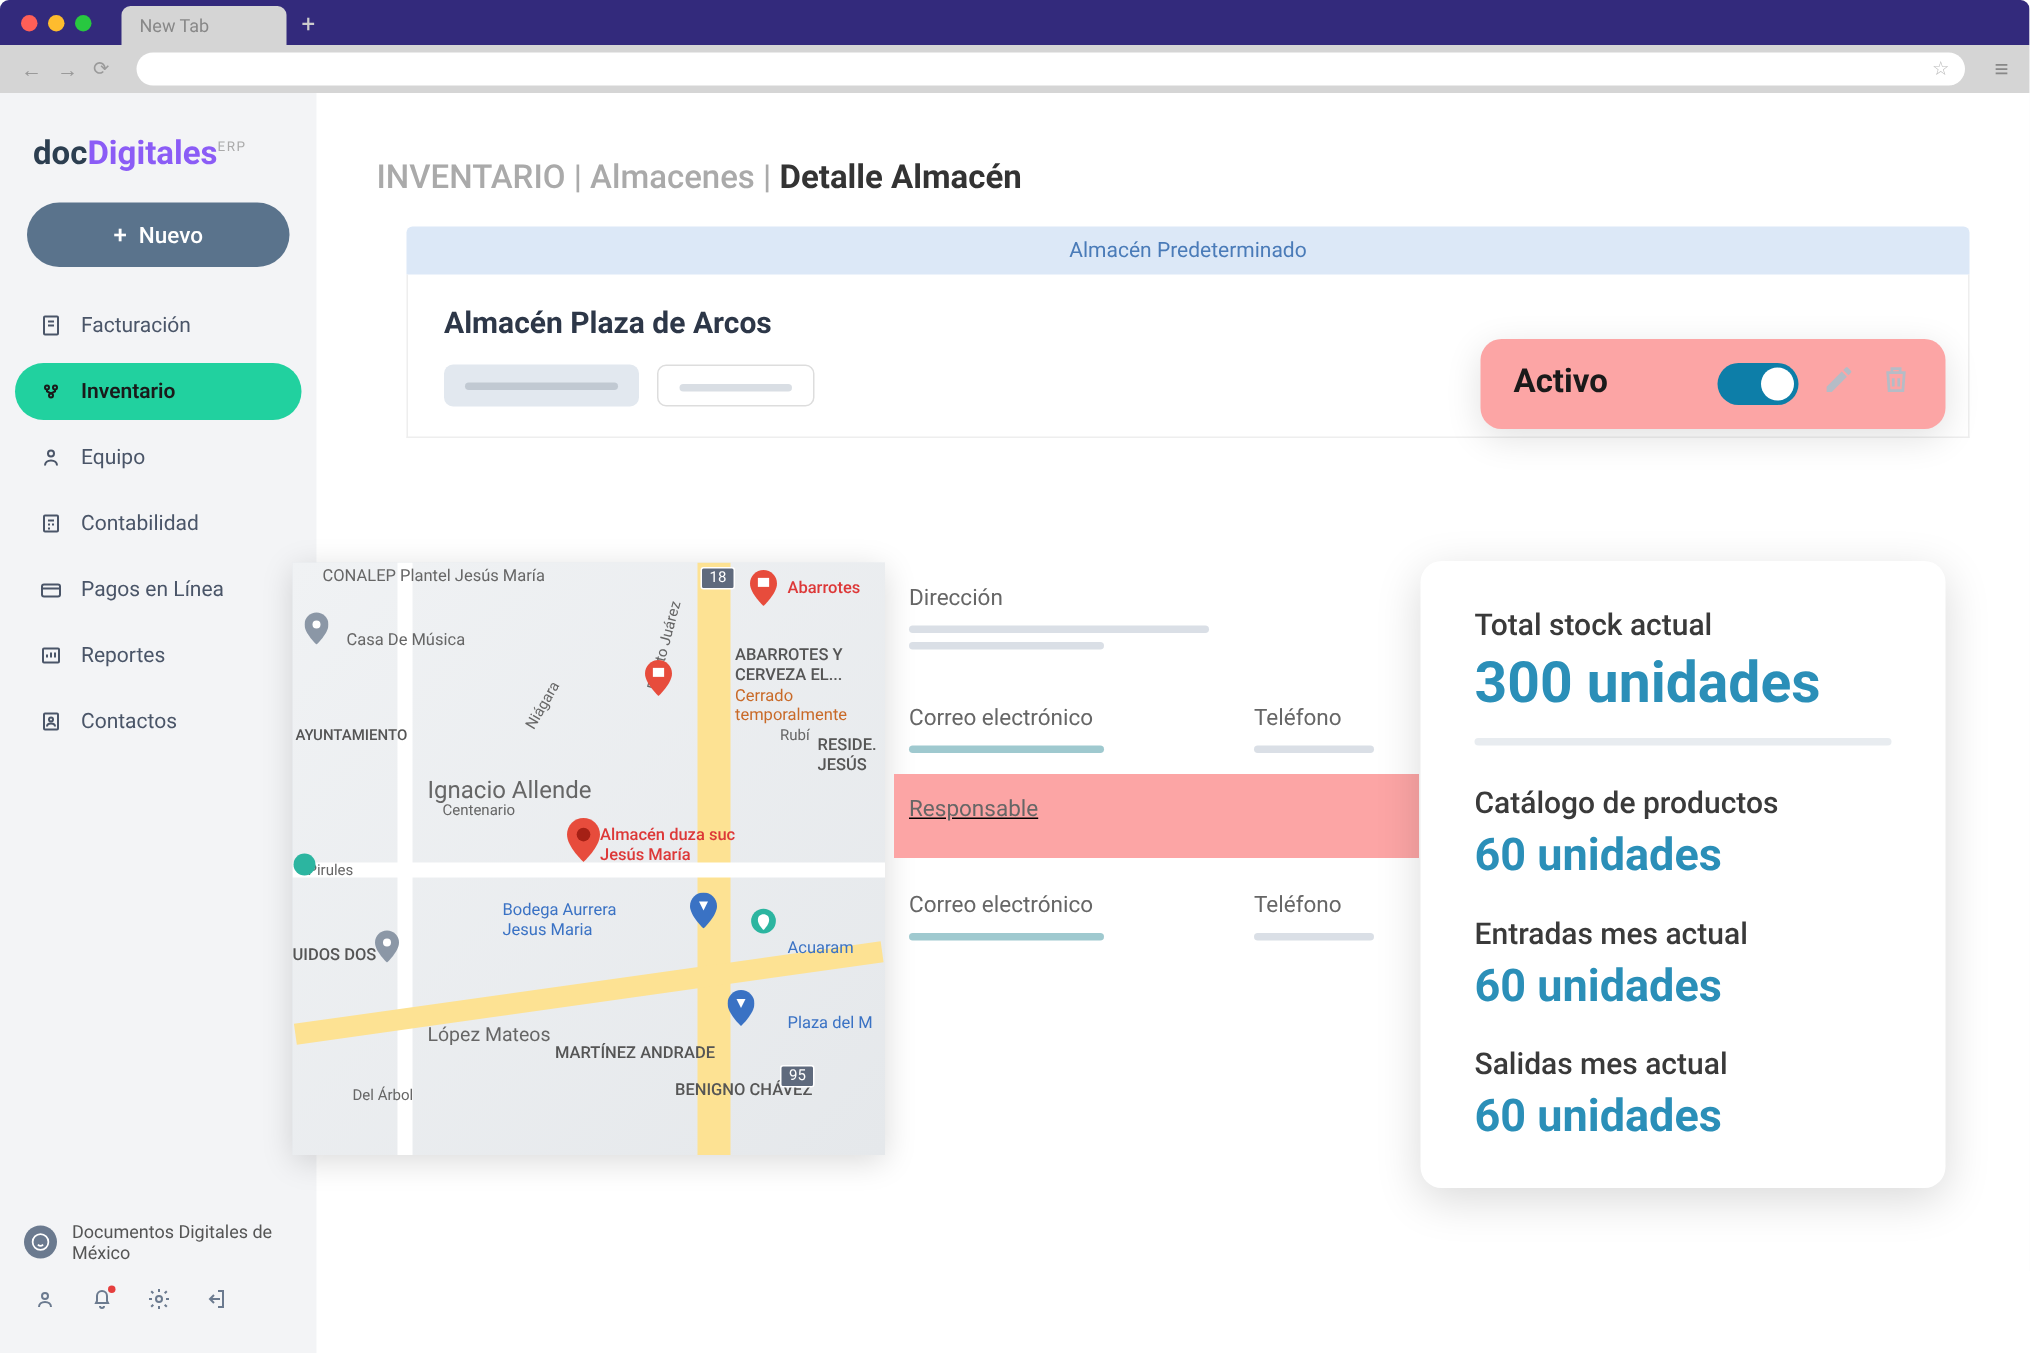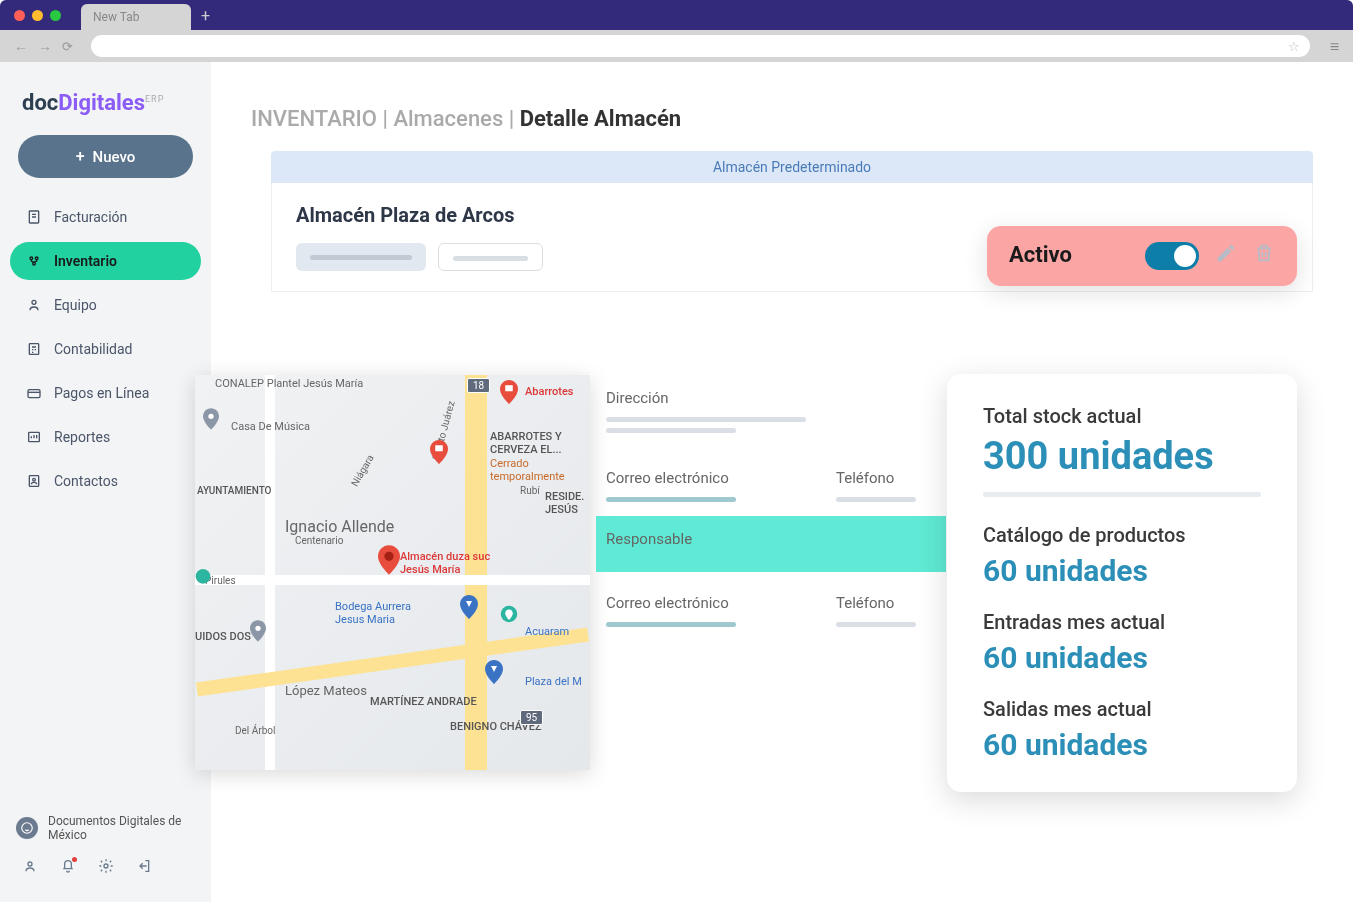--- a/index.html
+++ b/index.html
@@ -74,21 +74,21 @@
 .map-label.dark { color: #555; font-weight: 500; }
 .route-badge { position: absolute; background: #5f6a7d; color: #fff; font-size: 10px; padding: 1px 5px; border-radius: 2px; border: 1px solid #fff; }
 
 
 .details-col { position: absolute; left: 606px; top: 313px; width: 330px; }
 .detail-label { font-size: 15px; color: #666; margin-bottom: 10px; }
 .detail-bar { height: 5px; background: #dadfe6; border-radius: 3px; width: 130px; }
 .detail-bar.teal { background: #9fc9cf; }
 .detail-row { display: flex; gap: 100px; margin-top: 8px; }
 .detail-block { padding: 14px 0; }
-.detail-block.shaded { background: #5eead4; margin: 0 -10px; padding: 14px 10px; }
+.detail-block.shaded { background: #fca5a5; margin: 0 -10px; padding: 14px 10px; text-decoration: underline; }
 
 
 .action-card { position: absolute; right: 56px; top: 164px; width: 310px; background: #fca5a5; border-radius: 14px; box-shadow: 0 6px 24px rgba(0,0,0,0.12); padding: 16px 22px; display: flex; align-items: flex-start; gap: 16px; z-index: 10; }
 .action-label { font-size: 22px; font-weight: 700; color: #1a1a1a; }
 .toggle { width: 54px; height: 28px; background: #0d7ea8; border-radius: 14px; position: relative; cursor: pointer; margin-left: auto; }
 .toggle::after { content: ""; position: absolute; right: 3px; top: 3px; width: 22px; height: 22px; background: #fff; border-radius: 50%; }
 .action-icon { color: #b5bcc6; cursor: pointer; }
 
 
 .stats-card { position: absolute; right: 56px; top: 312px; width: 350px; background: #fff; border-radius: 14px; box-shadow: 0 8px 30px rgba(0,0,0,0.15); padding: 30px 36px; z-index: 10; }

